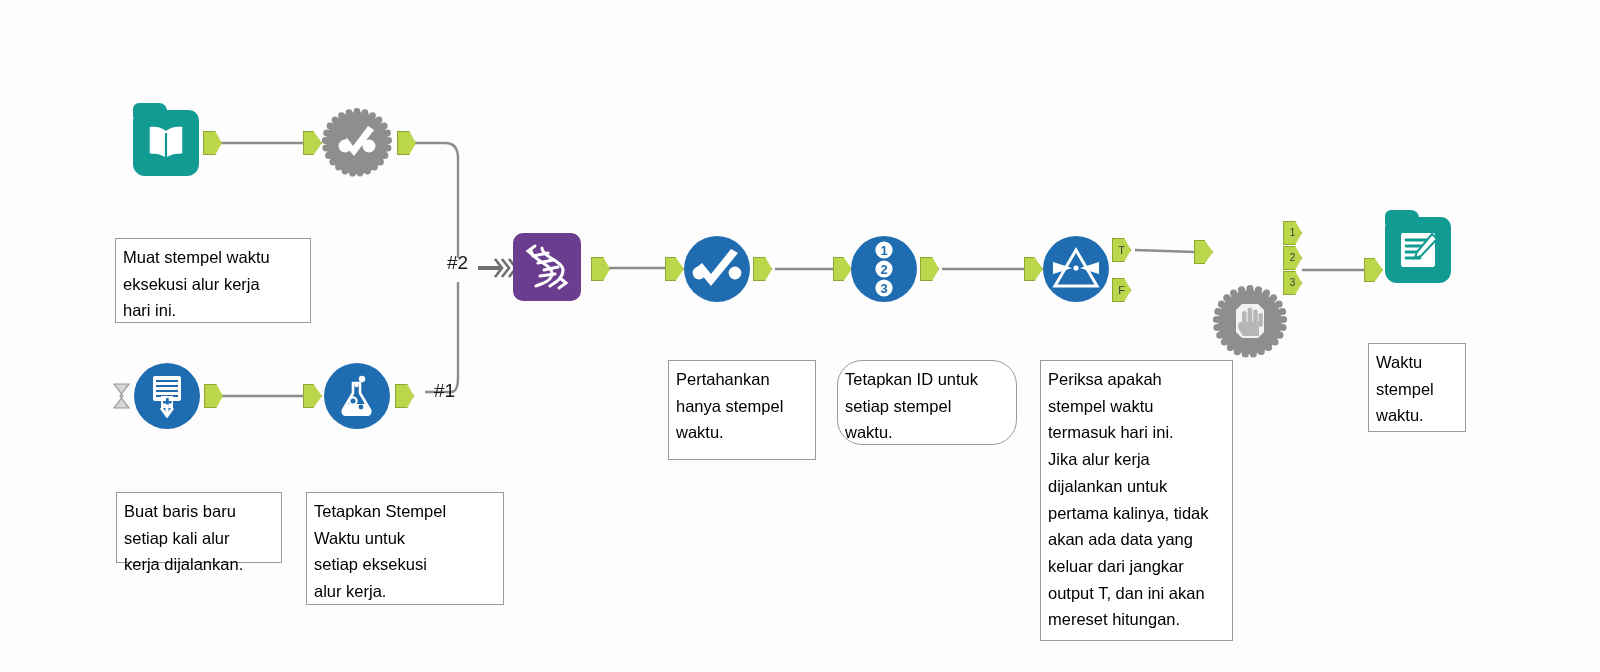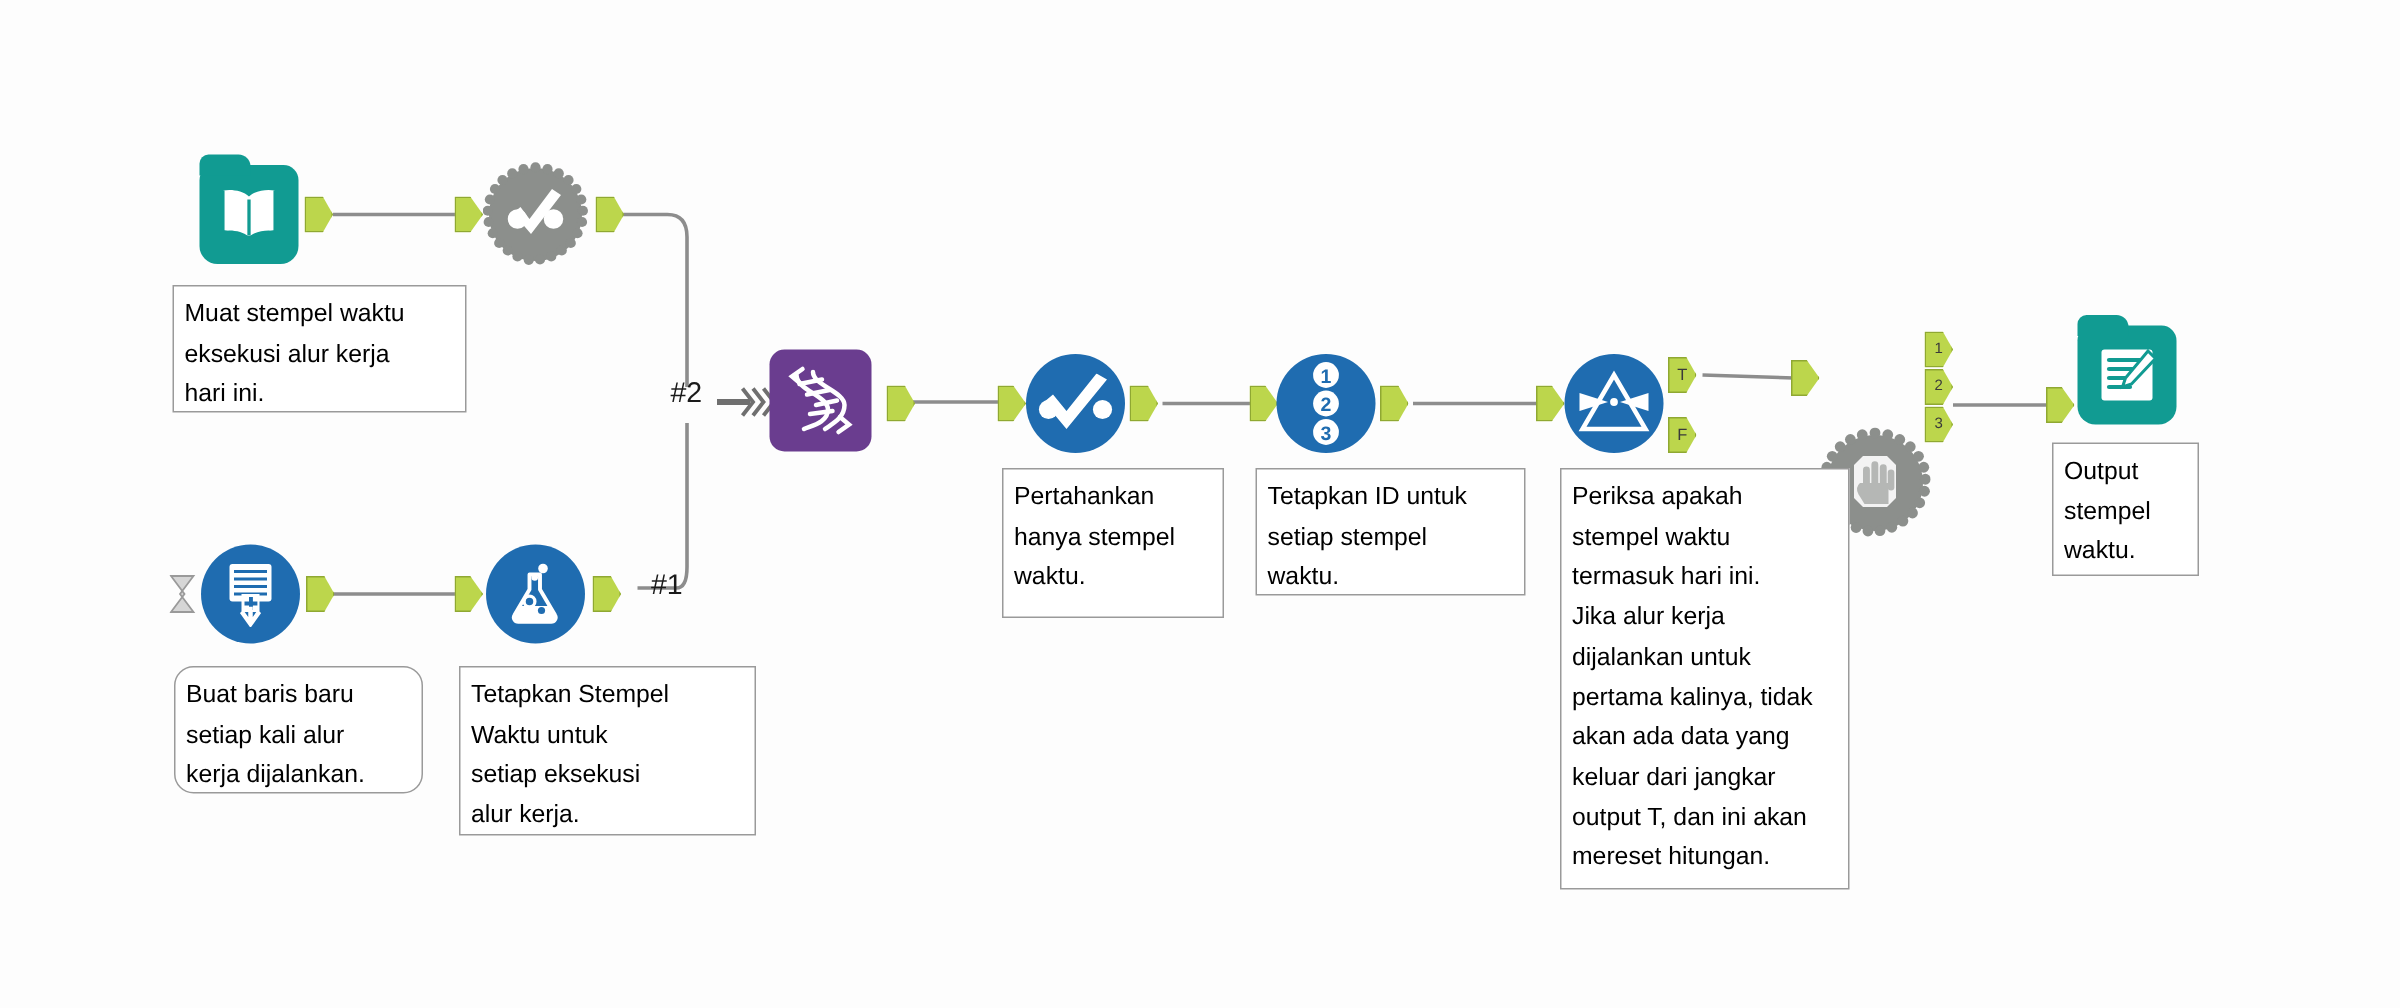--- a/index.html
+++ b/index.html
@@ -52,20 +52,21 @@
     position:absolute;
     background:#ffffff;
     border:1px solid #9a9a9a;
     box-sizing:border-box;
     color:#000;
     font-size:16.5px;
     line-height:1.62;
     padding:5px 7px 6px 7px;
     font-family:"Liberation Sans", sans-serif;
     white-space:pre-line;
+    margin-top:48px;
   }
 
   .conn-label{
     position:absolute;font-size:19px;color:#1a1a1a;
     font-family:"Liberation Sans", sans-serif;
   }
   .in-marker{position:absolute;}
 </style>
 </head>
 <body>
@@ -319,40 +320,40 @@
           </g>
           <path d="M37 6 L42 11 L26 28 L20 30 L22 24 Z" fill="#ffffff" stroke="#119b92" stroke-width="2"></path>
         </svg>
       </div>
     </div>
   </div>
 
   <div class="note" style="left:115px;top:190px;width:196px;height:85px;">Muat stempel waktu
 eksekusi alur kerja
 hari ini.</div>
-  <div class="note" style="left:116px;top:444px;width:166px;height:85px;border-radius:13px;">Buat baris baru
+  <div class="note" style="left:116px;top:444px;width:166px;height:71px;">Buat baris baru
 setiap kali alur
 kerja dijalankan.</div>
   <div class="note" style="left:306px;top:444px;width:198px;height:113px;">Tetapkan Stempel
 Waktu untuk
 setiap eksekusi
 alur kerja.</div>
   <div class="note" style="left:668px;top:312px;width:148px;height:100px;">Pertahankan
 hanya stempel
 waktu.</div>
-  <div class="note" style="left:837px;top:312px;width:180px;height:85px;">Tetapkan ID untuk
+  <div class="note" style="left:837px;top:312px;width:180px;height:85px;border-radius:25px;">Tetapkan ID untuk
 setiap stempel
 waktu.</div>
   <div class="note" style="left:1040px;top:312px;width:193px;height:281px;">Periksa apakah
 stempel waktu
 termasuk hari ini.
 Jika alur kerja
 dijalankan untuk
 pertama kalinya, tidak
 akan ada data yang
 keluar dari jangkar
 output T, dan ini akan
 mereset hitungan.</div>
-  <div class="note" style="left:1368px;top:295px;width:98px;height:89px;">Output
+  <div class="note" style="left:1368px;top:295px;width:98px;height:89px;">Waktu
 stempel
 waktu.</div>
 
 </div>
 
 </body></html>

